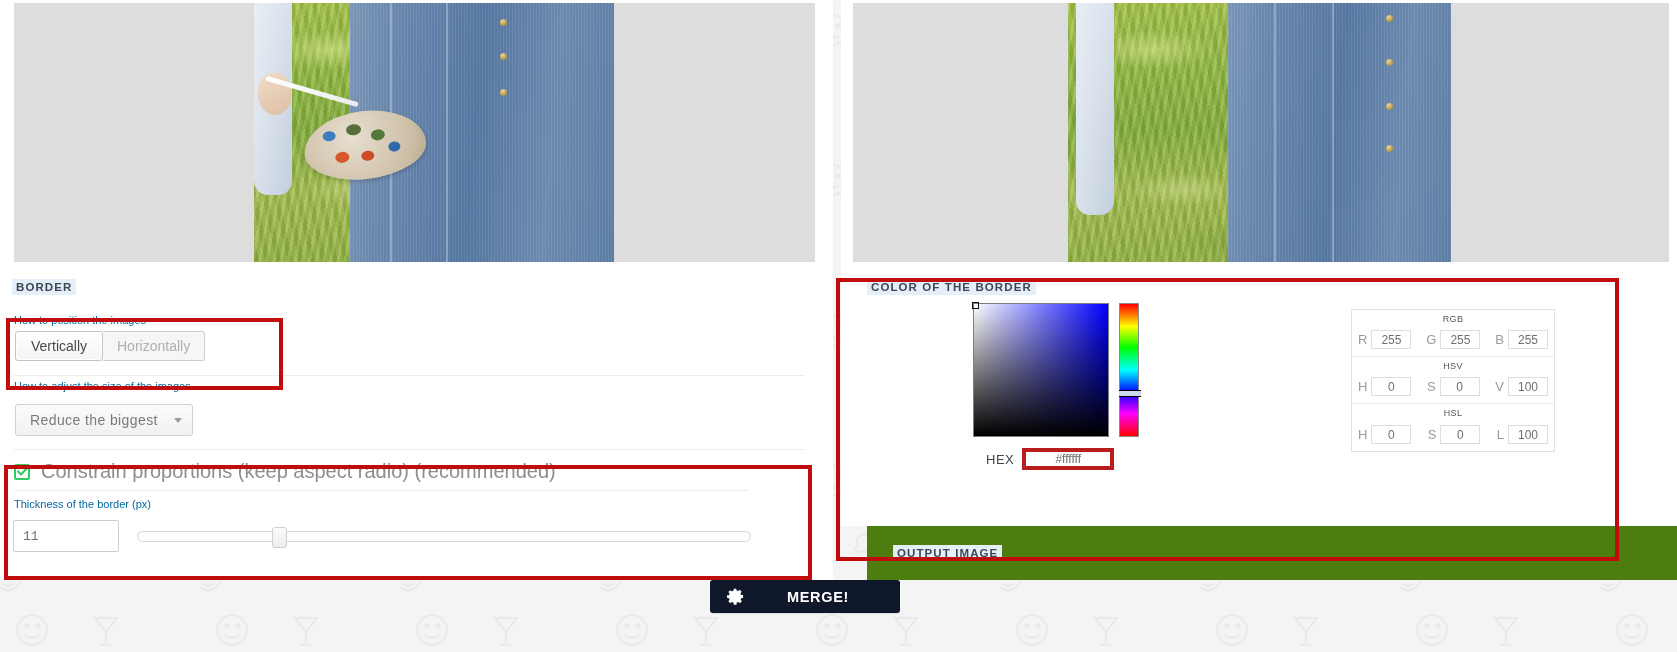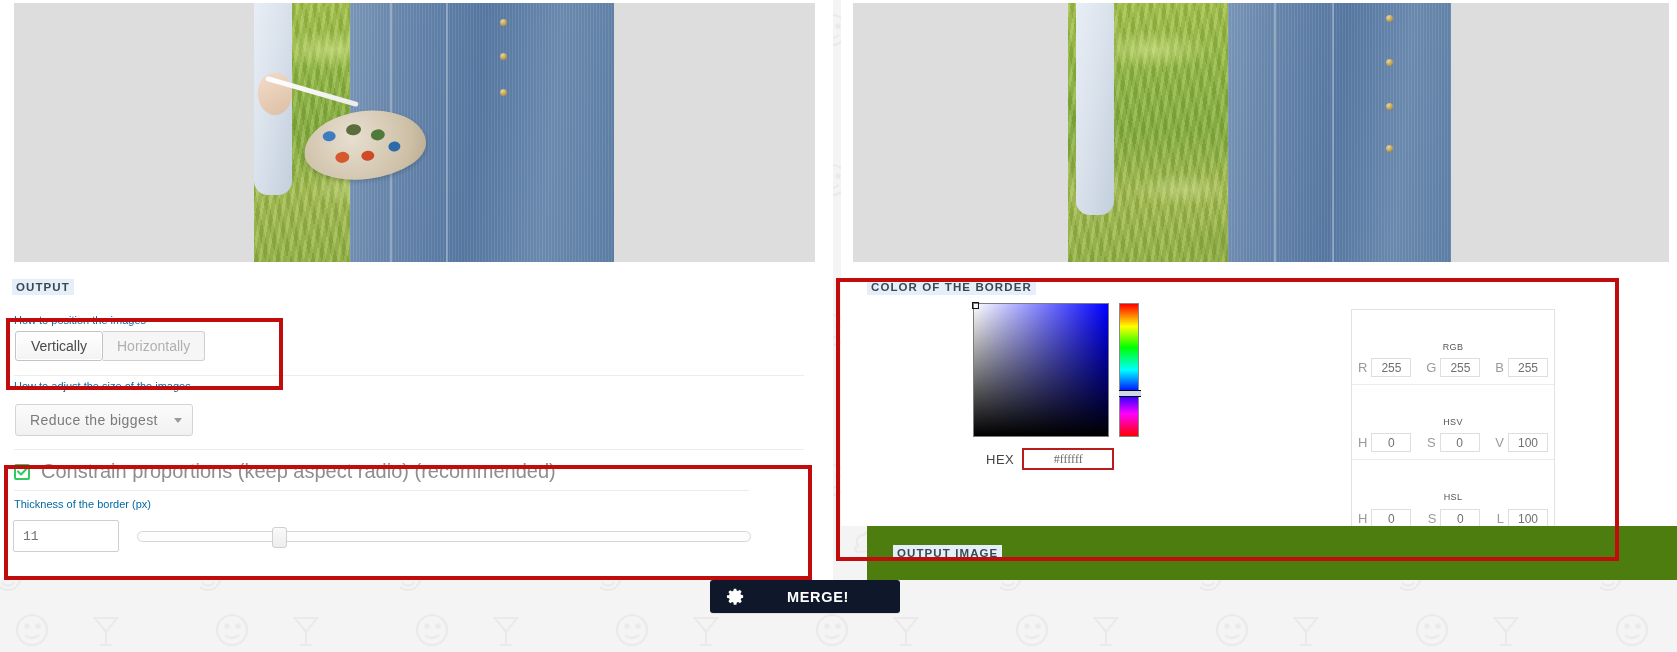--- a/index.html
+++ b/index.html
@@ -253,32 +253,32 @@
     cursor: pointer;
   }
   .hue-cursor {
     position:absolute; left:-1px; width: 22px; height: 7px;
     background: #ccd7f0; border-top: 1px solid #000; border-bottom: 1px solid #000;
   }
   .hex-row { position:absolute; display:flex; align-items:center; gap: 8px; }
   .hex-label { font-size: 13px; color:#444; letter-spacing:.5px; }
   .hex-input {
     width: 92px; height: 22px;
-    border: 2px solid #b91c1c; background:#fff;
+    border: 4px solid #b91c1c; background:#fff;
     text-align:center; font-size: 12px; color:#6d6d6d;
-    font-family: Liberation Serif, serif;
+    font-family: Liberation Sans, sans-serif;
   }
 
   .numeric-panel {
     position:absolute;
     width: 204px;
     border: 1px solid #e2e2e2;
     background:#fff;
   }
-  .nrow { position:relative; border-bottom: 1px solid #ececec; height: 47px; margin-top: 28px; }
+  .nrow { position:relative; border-bottom: 1px solid #ececec; height: 47px; }
   .nrow:last-child { border-bottom:none; }
   .nrow-title {
     position:absolute; top: 4px; left:0; right:0;
     text-align:center; font-size: 9px; color:#555; letter-spacing:.4px;
   }
   .nfields {
     position:absolute; bottom: 7px; left: 6px; right: 6px;
     display:flex; align-items:center; justify-content:space-between; gap: 3px;
   }
   .nfield { display:flex; align-items:center; gap: 4px; }
@@ -385,21 +385,21 @@
         </div>
       </div>
     </div>
   </div>
 
   <div class="body-area">
 
     <div class="options-card">
 
       <div style="position:absolute;left:12px;top:9px">
-        <span class="section-label">OUTPUT</span>
+        <span class="section-label">BORDER</span>
       </div>
 
       <div style="position:absolute;left:14px;top:42px">
         <span class="opt-label">How to position the images</span>
       </div>
 
       <div class="toggle-group" style="position:absolute;left:15px;top:63px">
         <div class="toggle-btn active">
           <span>Vertically</span>
         </div>

